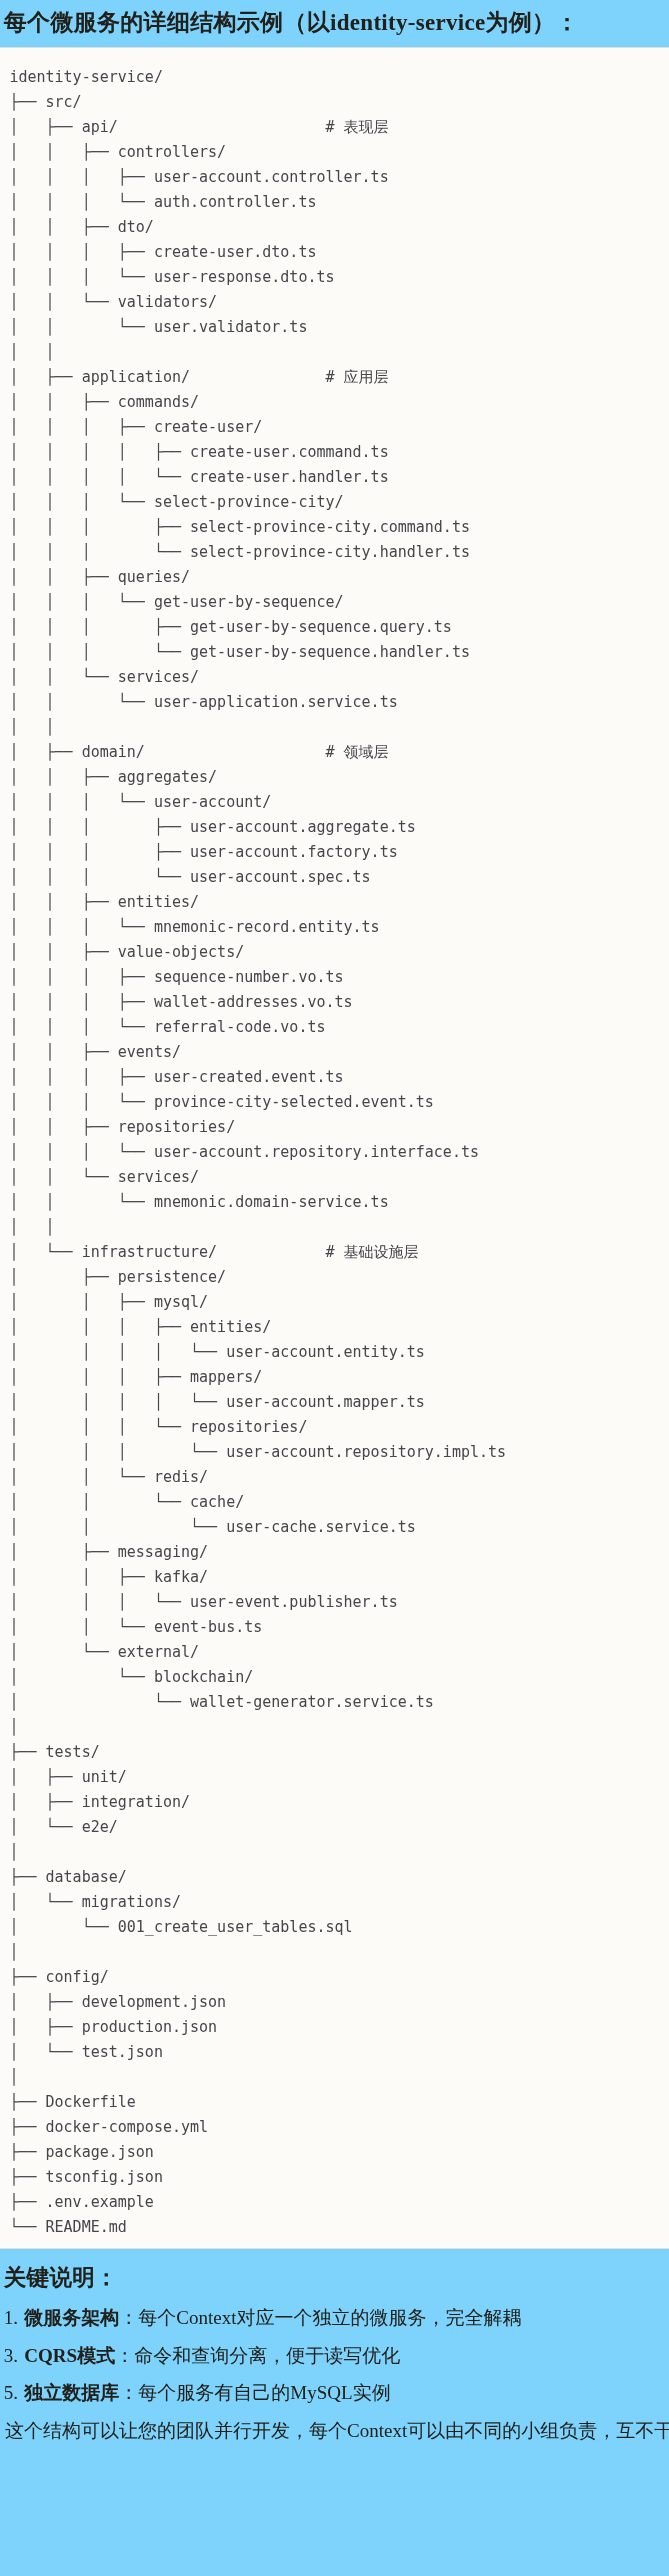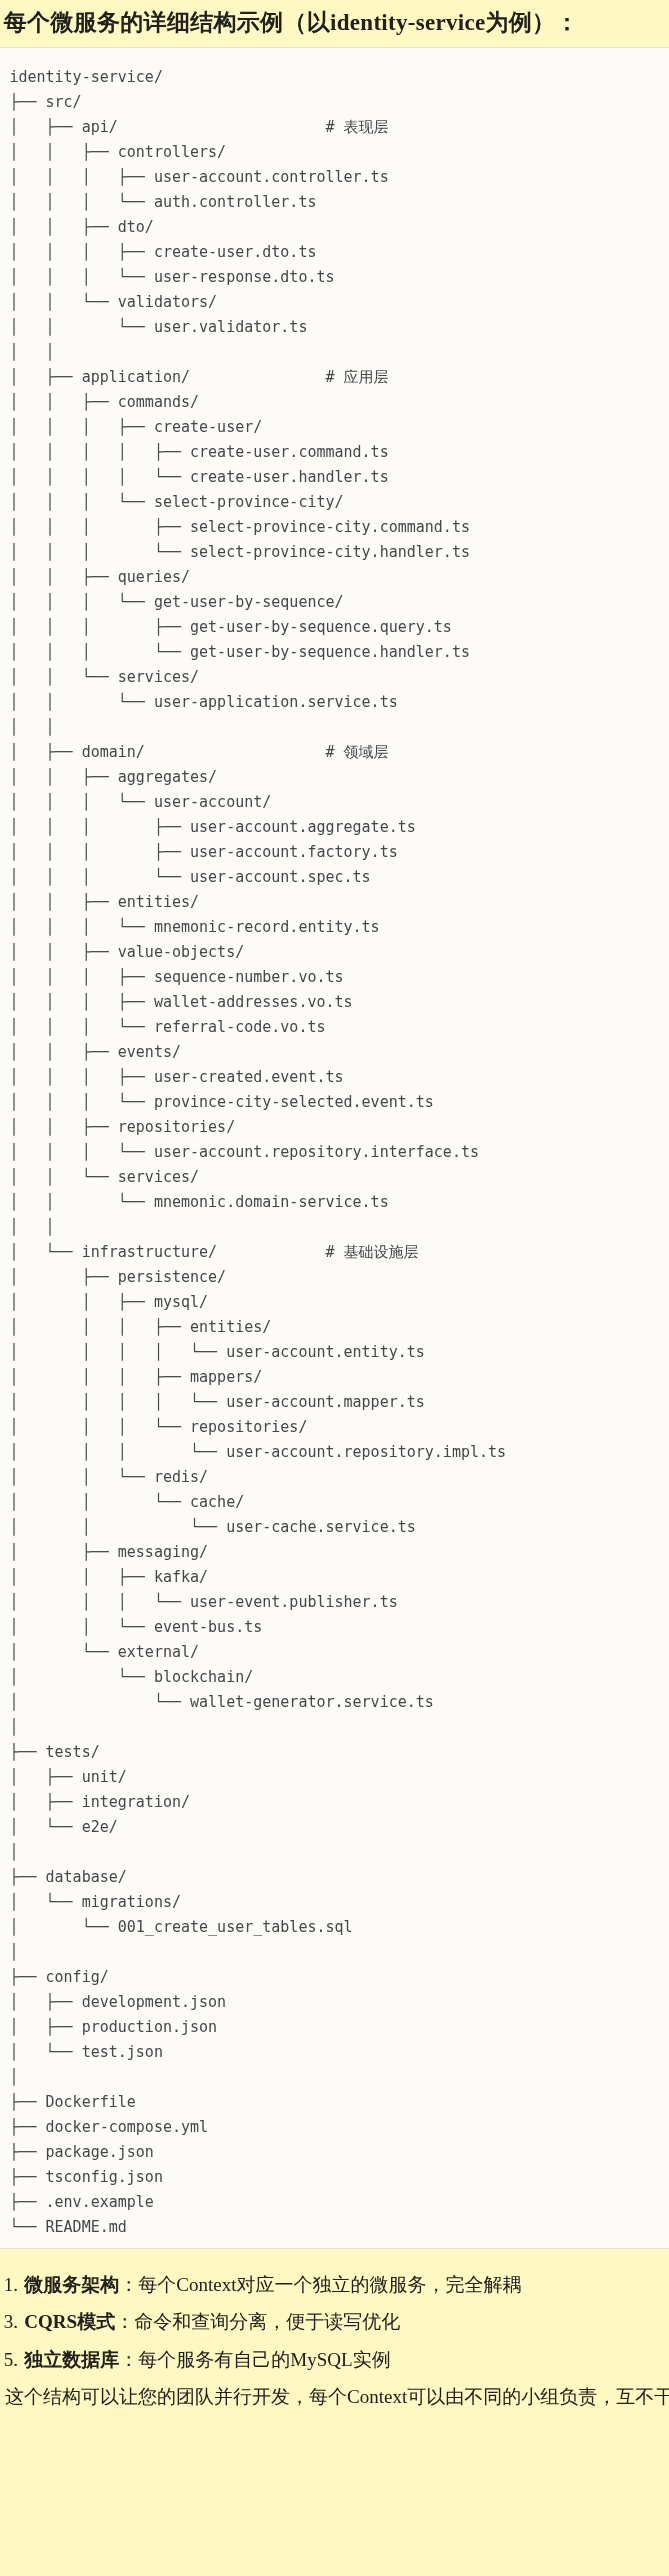--- a/index.html
+++ b/index.html
@@ -1,19 +1,19 @@
 <!DOCTYPE html>
 <html style="font-size:10px"><head>
 <meta charset="utf-8">
 <style>
   html, body { margin: 0; padding: 0; }
   .page {
     width: 669px;
     height: 2576px;
-    background: #fef9c3;
+    background: #7dd3fc;
     color: #21201b;
     font-family: "Liberation Serif", serif;
     overflow: hidden;
     box-sizing: border-box;
   }
   .header { padding: 8.1px 5px 0 3.8px; }
   .title {
     margin: 0;
     font-size: 23px;
     line-height: 30px;
@@ -40,21 +40,21 @@
   .notes { padding: 0 3.8px; }
   .notes-heading {
     margin: 15px 0 0 0;
     font-size: 22.5px;
     line-height: 27.5px;
     font-weight: 700;
     letter-spacing: 0.3px;
   }
   .notes-list {
     list-style: none;
-    margin: 23px 0 0 0;
+    margin: 14px 0 0 0;
     padding: 0;
   }
   .note-item {
     font-size: 19px;
     line-height: 25px;
     margin-bottom: 12.5px;
     white-space: nowrap;
   }
   .note-number { display: inline-block; margin-right: 6.3px; }
   .note-label { font-weight: 700; }
@@ -159,20 +159,21 @@
 │
 ├── Dockerfile
 ├── docker-compose.yml
 ├── package.json
 ├── tsconfig.json
 ├── .env.example
 └── README.md</pre>
   </div>
 
   <div class="notes">
+    <h2 class="notes-heading">关键说明：</h2>
     <ol class="notes-list">
       <li class="note-item"><span class="note-number">1.</span><span class="note-label">微服务架构</span><span class="note-colon">：</span><span class="note-text">每个Context对应一个独立的微服务，完全解耦</span></li>
       <li class="note-item"><span class="note-number">3.</span><span class="note-label">CQRS模式</span><span class="note-colon">：</span><span class="note-text">命令和查询分离，便于读写优化</span></li>
       <li class="note-item"><span class="note-number">5.</span><span class="note-label">独立数据库</span><span class="note-colon">：</span><span class="note-text">每个服务有自己的MySQL实例</span></li>
     </ol>
     <p class="footer-text">这个结构可以让您的团队并行开发，每个Context可以由不同的小组负责，互不干扰。</p>
   </div>
 
 </div>
 

